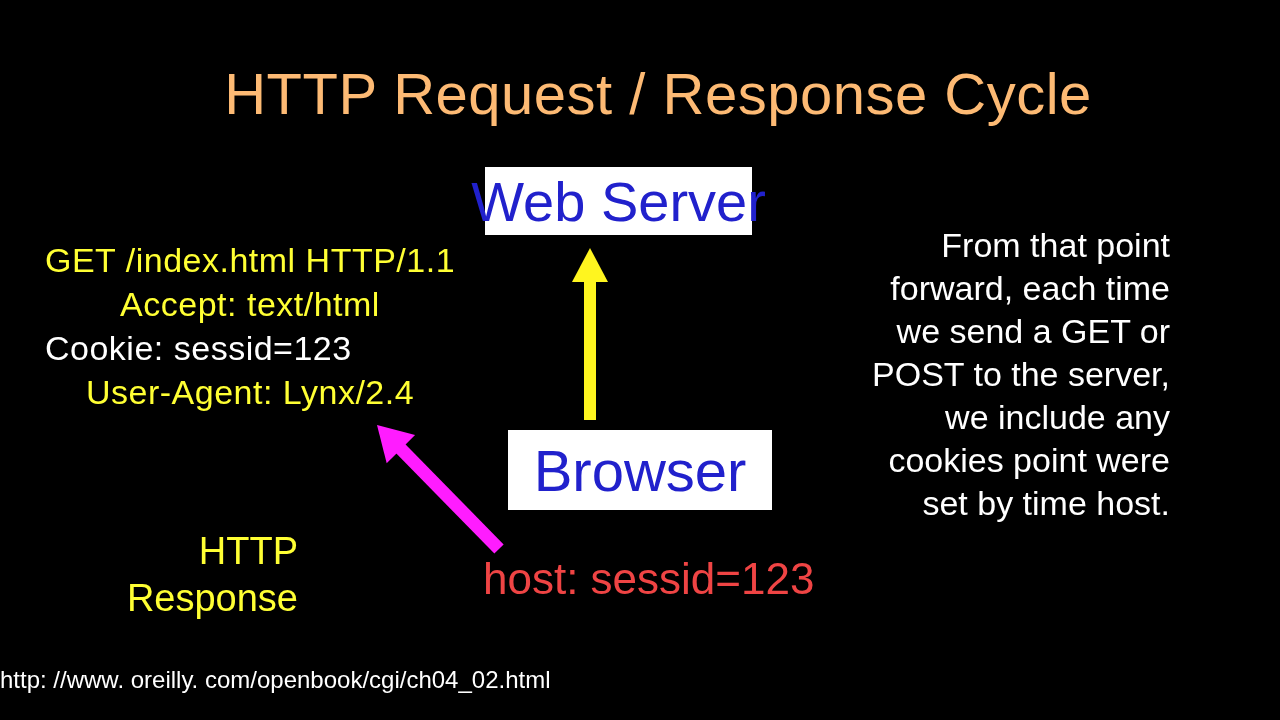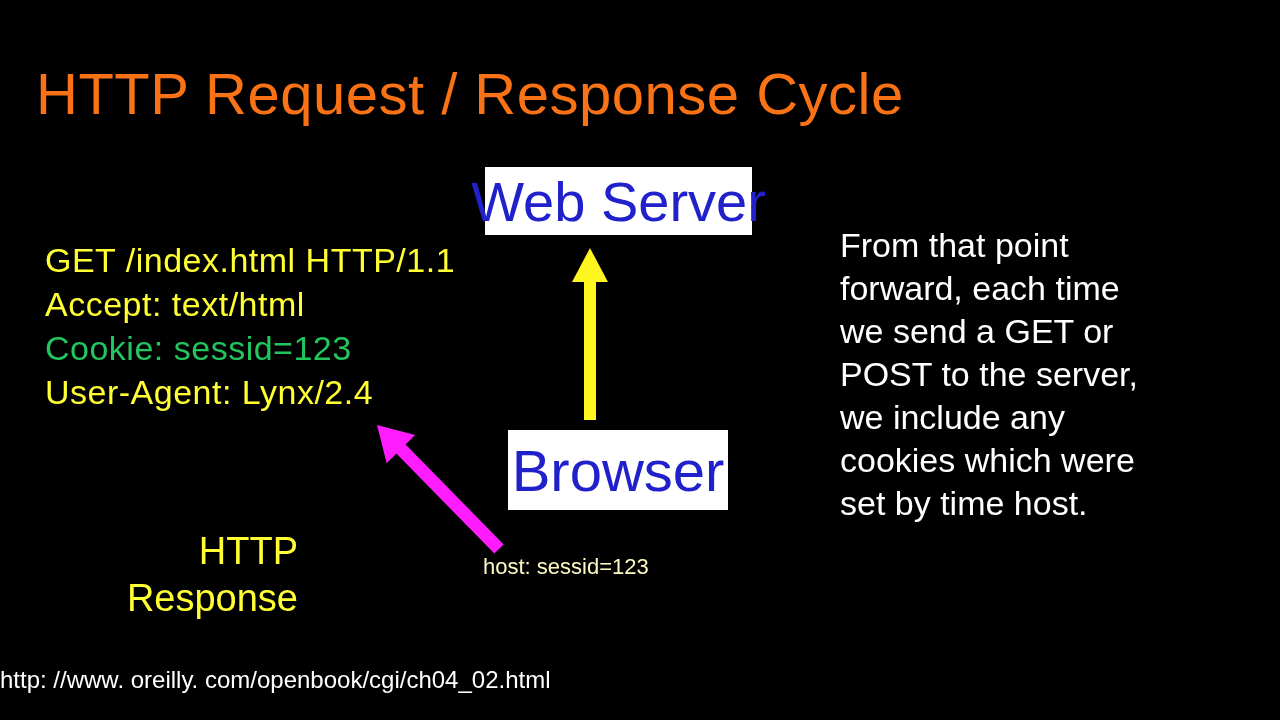--- a/index.html
+++ b/index.html
@@ -1,50 +1,50 @@
 <!DOCTYPE html>
 <html><head>
 <meta charset="utf-8">
 <style>
   html,body{margin:0;padding:0;background:#000;}
   .slide{
     position:relative;width:1280px;height:720px;background:#000;
     font-family:"Liberation Sans", sans-serif;overflow:hidden;
   }
   .title{
-    position:absolute;top:64px;left:36px;right:0;
-    font-size:58px;line-height:1.05;color:#f97316;letter-spacing:0.5px;white-space:nowrap;
+    position:absolute;top:64px;left:36px;right:0;text-align:center;
+    font-size:58px;line-height:1.05;color:#fdba74;letter-spacing:0.5px;white-space:nowrap;
   }
   .labelbox{
     position:absolute;background:#FFFFFF;display:flex;align-items:center;justify-content:center;
     overflow:visible;
   }
   .labelbox .boxtext{
     color:#2121CC;white-space:nowrap;
   }
   .webserver{left:485px;top:167px;width:267px;height:68px;}
   .webserver .boxtext{font-size:56px;}
-  .browser{left:508px;top:430px;width:220px;height:80px;}
+  .browser{left:508px;top:430px;width:264px;height:80px;}
   .browser .boxtext{font-size:58px;}
   .request-block{
     position:absolute;left:45px;top:238px;font-size:34px;line-height:44px;
     letter-spacing:0.5px;white-space:nowrap;
   }
-  .c-yellow{color:#FFFF33;}
-  .c-magenta{color:#22c55e;}
+  .c-yellow{color:#FFFF33;text-align:center;}
+  .c-magenta{color:#ffffff;}
   .note-block{
-    position:absolute;left:840px;top:224px;width:330px;text-align:left;
+    position:absolute;left:840px;top:224px;width:330px;text-align:right;
     font-size:34px;line-height:43px;color:#FFFFFF;
   }
   .http-request-label{
     position:absolute;left:98px;top:528px;width:200px;text-align:right;
     font-size:38px;line-height:47px;color:#FFFF33;
   }
   .host-label{
-    position:absolute;left:483px;top:554px;font-size:22px;color:#fef9c3;white-space:nowrap;
+    position:absolute;left:483px;top:554px;font-size:44px;color:#ef4444;white-space:nowrap;
   }
   .footer-url{
     position:absolute;left:0;right:44px;top:666px;
     font-size:24px;color:#FFFFFF;white-space:nowrap;
   }
   .arrows{position:absolute;left:0;top:0;width:1280px;height:720px;z-index:1;}
   .textlayer{position:absolute;left:0;top:0;width:1280px;height:720px;z-index:2;pointer-events:none;}
 </style>
 </head>
 <body>
@@ -80,21 +80,21 @@
       <div class="c-magenta">Cookie: sessid=123</div>
       <div class="c-yellow">User-Agent: Lynx/2.4</div>
     </div>
 
     <div class="note-block">
       <div>From that point</div>
       <div>forward, each time</div>
       <div>we send a GET or</div>
       <div>POST to the server,</div>
       <div>we include any</div>
-      <div>cookies which were</div>
+      <div>cookies point were</div>
       <div>set by time host.</div>
     </div>
 
     <div class="http-request-label">
       <div>HTTP</div>
       <div>Response</div>
     </div>
 
     <div class="host-label">host: sessid=123</div>
 

